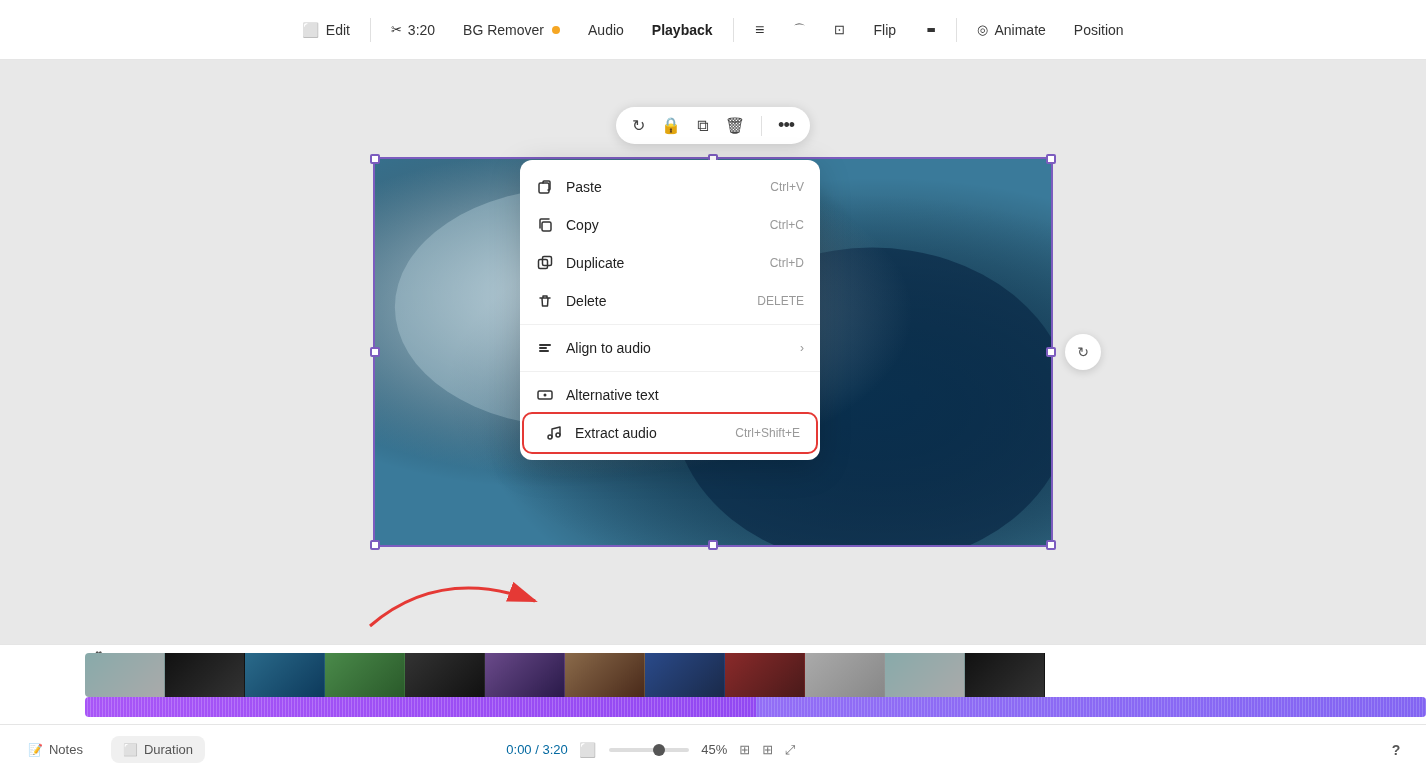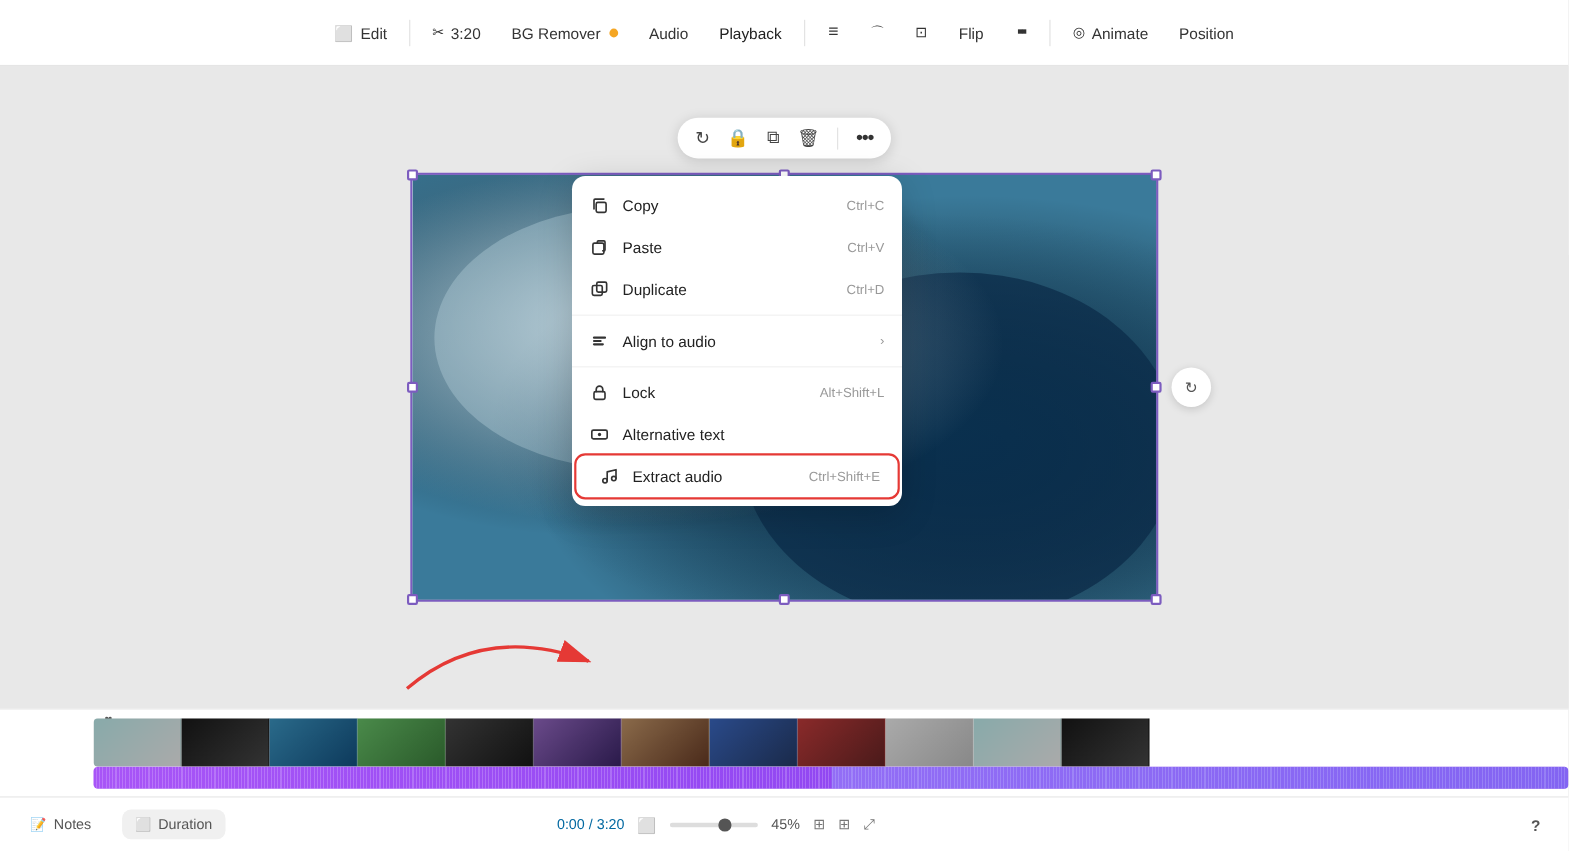--- a/index.html
+++ b/index.html
@@ -62,21 +62,21 @@
     }
     .bg-remover-badge {
       display: inline-block;
       width: 8px;
       height: 8px;
       background: #f5a623;
       border-radius: 50%;
       margin-left: 2px;
     }
     .toolbar-playback {
-      font-weight: 400;
+      font-weight: 700;
       color: #222;
       justify-content: flex-end;
     }
 
     
     .canvas-area {
       position: absolute;
       top: 60px;
       left: 0;
       right: 0;
@@ -507,77 +507,76 @@
 
     <div class="refresh-side-icon">↻</div>
   </div>
 </div>
 
 <div class="context-menu">
 
   <div class="menu-item">
     <span class="menu-item-icon">
       <svg width="16" height="16" viewBox="0 0 16 16" fill="none">
+          <rect x="2" y="4" width="10" height="10" rx="1.5" stroke="#333" stroke-width="1.5"></rect>
+          <path d="M6 4V3a1 1 0 011-1h5a1 1 0 011 1v7a1 1 0 01-1 1h-1" stroke="#333" stroke-width="1.5" stroke-linecap="round"></path>
+        </svg>
+    </span>
+    <span class="menu-item-label">Paste</span>
+    <span class="menu-shortcut">Ctrl+V</span>
+  </div>
+
+  <div class="menu-item">
+    <span class="menu-item-icon">
+      <svg width="16" height="16" viewBox="0 0 16 16" fill="none">
           <rect x="5" y="5" width="9" height="9" rx="1.5" stroke="#333" stroke-width="1.5"></rect>
           <path d="M3 11V3a1 1 0 011-1h8" stroke="#333" stroke-width="1.5" stroke-linecap="round"></path>
         </svg>
     </span>
     <span class="menu-item-label">Copy</span>
     <span class="menu-shortcut">Ctrl+C</span>
-  </div>
-
-  <div class="menu-item">
-    <span class="menu-item-icon">
-      <svg width="16" height="16" viewBox="0 0 16 16" fill="none">
-          <rect x="2" y="4" width="10" height="10" rx="1.5" stroke="#333" stroke-width="1.5"></rect>
-          <path d="M6 4V3a1 1 0 011-1h5a1 1 0 011 1v7a1 1 0 01-1 1h-1" stroke="#333" stroke-width="1.5" stroke-linecap="round"></path>
-        </svg>
-    </span>
-    <span class="menu-item-label">Paste</span>
-    <span class="menu-shortcut">Ctrl+V</span>
   </div>
 
   <div class="menu-item">
     <span class="menu-item-icon">
       <svg width="16" height="16" viewBox="0 0 16 16" fill="none">
           <rect x="1.5" y="4.5" width="9" height="9" rx="1.5" stroke="#333" stroke-width="1.5"></rect>
           <rect x="5.5" y="1.5" width="9" height="9" rx="1.5" stroke="#333" stroke-width="1.5"></rect>
         </svg>
     </span>
     <span class="menu-item-label">Duplicate</span>
     <span class="menu-shortcut">Ctrl+D</span>
   </div>
 
+  <div class="menu-item">
+    <span class="menu-item-icon">
+      <svg width="16" height="16" viewBox="0 0 16 16" fill="none">
+          <path d="M3 5h10M6 5V3h4v2M5 5l.5 8h5L11 5" stroke="#333" stroke-width="1.5" stroke-linecap="round" stroke-linejoin="round"></path>
+        </svg>
+    </span>
+    <span class="menu-item-label">Delete</span>
+    <span class="menu-shortcut">DELETE</span>
+  </div>
   <div class="menu-divider"></div>
 
   <div class="menu-item">
     <span class="menu-item-icon">
       <svg width="16" height="16" viewBox="0 0 16 16" fill="none">
           <rect x="2" y="4" width="12" height="2" rx="1" fill="#333"></rect>
           <rect x="2" y="7" width="8" height="2" rx="1" fill="#333"></rect>
           <rect x="2" y="10" width="10" height="2" rx="1" fill="#333"></rect>
         </svg>
     </span>
     <span class="menu-item-label">Align to audio</span>
     <span class="menu-arrow">›</span>
   </div>
   <div class="menu-divider"></div>
 
 
 
-  <div class="menu-item">
-    <span class="menu-item-icon">
-      <svg width="16" height="16" viewBox="0 0 16 16" fill="none">
-          <rect x="3" y="7" width="10" height="7" rx="1.5" stroke="#333" stroke-width="1.5"></rect>
-          <path d="M5 7V5a3 3 0 016 0v2" stroke="#333" stroke-width="1.5" stroke-linecap="round"></path>
-        </svg>
-    </span>
-    <span class="menu-item-label">Lock</span>
-    <span class="menu-shortcut">Alt+Shift+L</span>
-  </div>
 
   <div class="menu-item">
     <span class="menu-item-icon">
       <svg width="16" height="16" viewBox="0 0 16 16" fill="none">
           <rect x="1" y="4" width="14" height="8" rx="1.5" stroke="#333" stroke-width="1.5"></rect>
           <circle cx="8" cy="8" r="1.5" fill="#333"></circle>
         </svg>
     </span>
     <span class="menu-item-label">Alternative text</span>
   </div>

